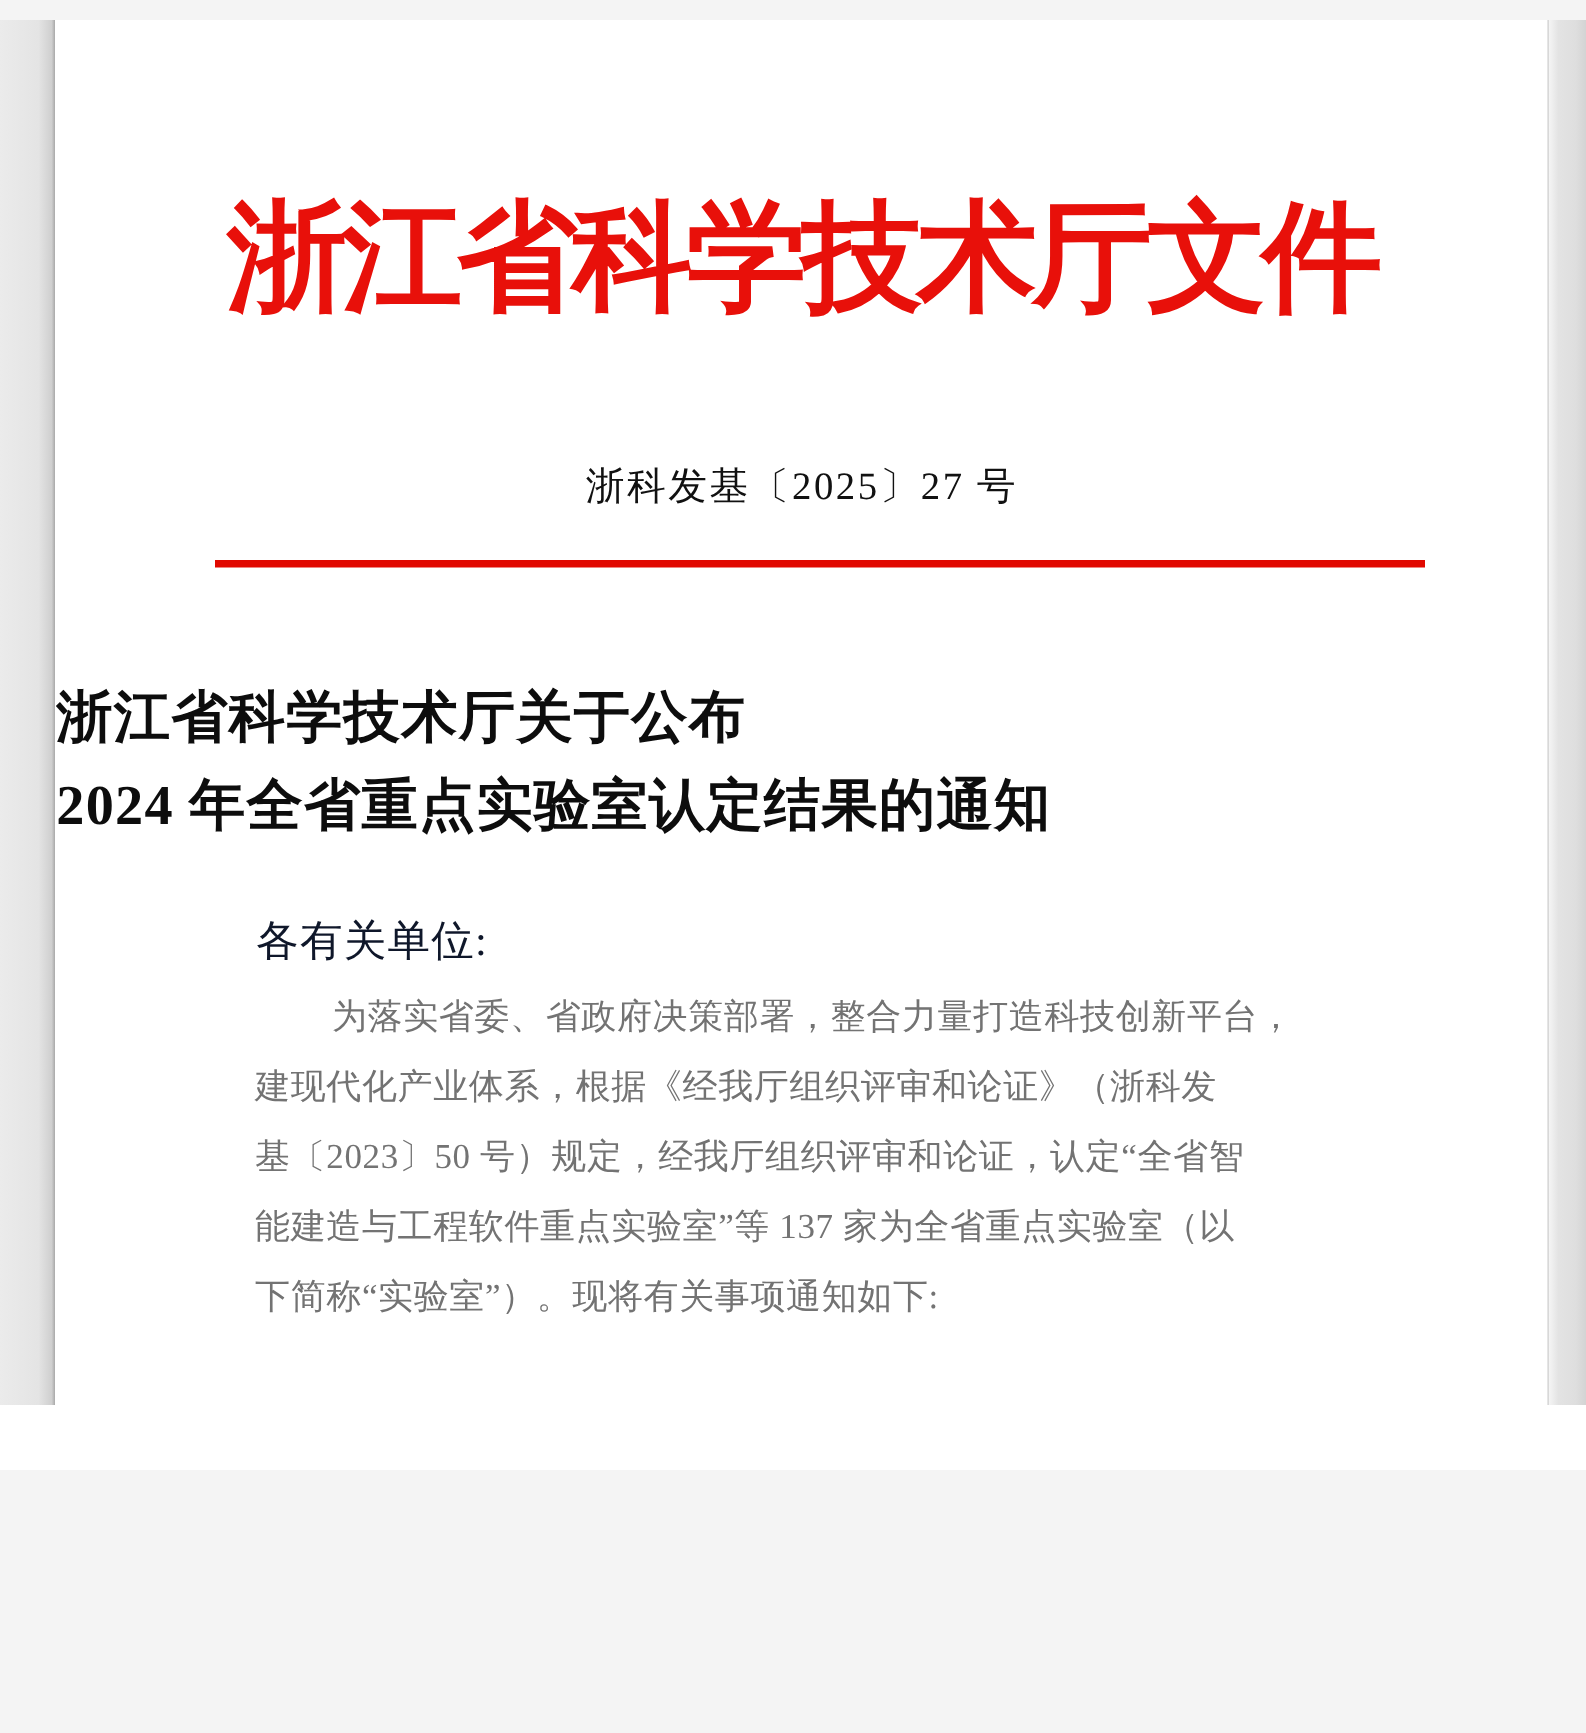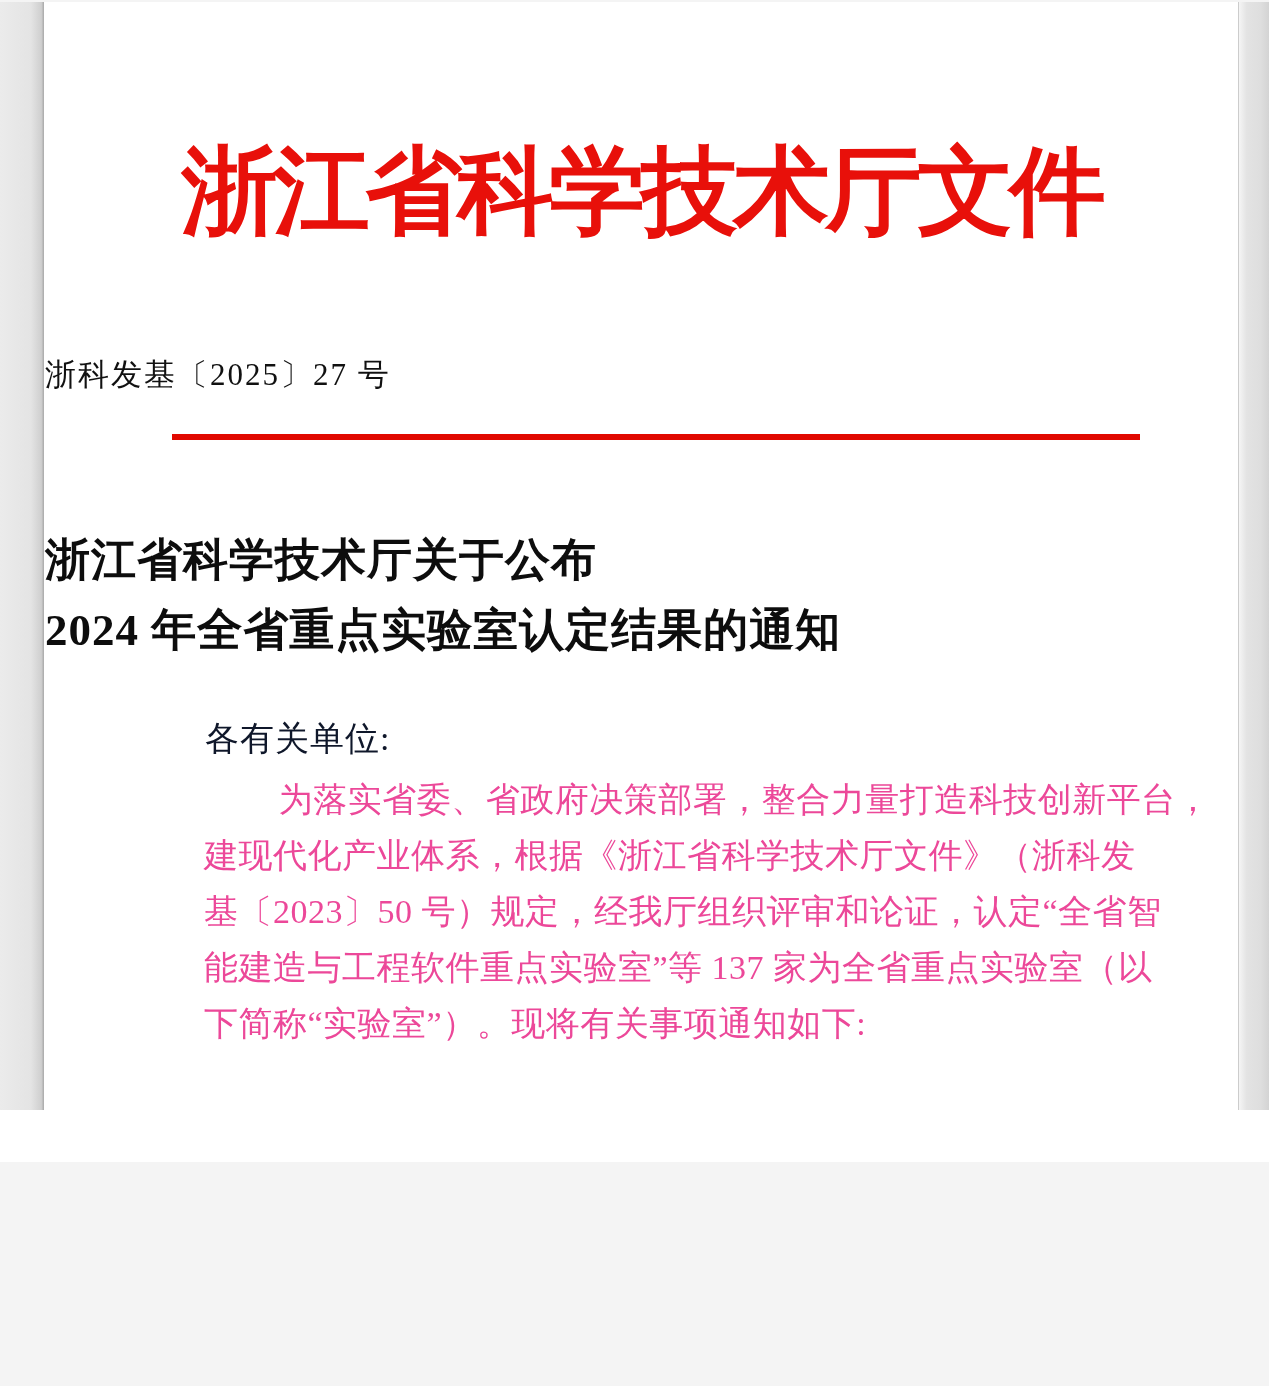--- a/index.html
+++ b/index.html
@@ -5,21 +5,21 @@
   html,body{margin:0;padding:0;}
   body{
     font-family:"Liberation Serif","DejaVu Serif",serif;
     background:#f4f4f4;
   }
   .canvas{
     position:relative;
     width:1269px;height:1160px;
     background:#ffffff;
     overflow:hidden;
-    margin:2px auto;
+    margin:16px auto;
   }
   
   .margin-left{
     position:absolute;left:0;top:0;width:44px;height:1110px;
     background:linear-gradient(to right,#ebebeb 0%,#e4e4e4 70%,#cfcfcf 94%,#a8a8a8 100%);
   }
   .margin-right{
     position:absolute;left:1238px;top:0;width:31px;height:1130px;
     background:linear-gradient(to right,#f5f5f5 0%,#e3e3e3 25%,#dedede 70%,#d2d2d2 100%);
     border-left:1px solid #cccccc;
@@ -28,20 +28,21 @@
   .letterhead-title{
     position:absolute;left:45px;top:126px;width:1193px;
     text-align:center;
     font-size:96px;font-weight:900;
     letter-spacing:-4px;
     color:#e8100a;
     white-space:nowrap;
   }
   .doc-number{
     position:absolute;left:45px;top:352px;width:1193px;
+    text-align:center;
     font-size:31px;color:#111;
     letter-spacing:2px;
   }
   .red-rule{
     position:absolute;left:172px;top:432px;width:968px;height:6px;
     background:#e10800;
   }
   
   .notice-title{
     position:absolute;left:45px;width:1193px;
@@ -52,21 +53,21 @@
   }
   .notice-title.l1{top:528px;}
   .notice-title.l2{top:598px;}
   
   .salutation{
     position:absolute;left:205px;top:714px;
     font-size:34px;color:#0f172a;letter-spacing:1px;
   }
   .body-text{
     position:absolute;left:204px;top:770px;width:952px;
-    font-size:34px;line-height:56px;color:#ec4899;
+    font-size:28px;line-height:56px;color:#737373;
     letter-spacing:0.5px;
   }
   .body-line{white-space:nowrap;}
   .body-line.indent{text-indent:2.2em;}
   
   .table-sheet{
     position:absolute;left:0;top:1108px;width:1269px;height:278px;
     background:#ffffff;
   }
   .page-number{
@@ -89,21 +90,21 @@
 
   <div class="red-rule"></div>
 
   <div class="notice-title l1">浙江省科学技术厅关于公布</div>
   <div class="notice-title l2">2024 年全省重点实验室认定结果的通知</div>
 
   <div class="salutation">各有关单位:</div>
 
   <div class="body-text">
     <div class="body-line indent">为落实省委、省政府决策部署，整合力量打造科技创新平台，</div>
-    <div class="body-line">建现代化产业体系，根据《浙江省科学技术厅文件》（浙科发</div>
+    <div class="body-line">建现代化产业体系，根据《经我厅组织评审和论证》（浙科发</div>
     <div class="body-line">基〔2023〕50 号）规定，经我厅组织评审和论证，认定“全省智</div>
     <div class="body-line">能建造与工程软件重点实验室”等 137 家为全省重点实验室（以</div>
     <div class="body-line">下简称“实验室”）。现将有关事项通知如下:</div>
   </div>
 
   <div class="table-sheet">
     
 
     
   </div>

